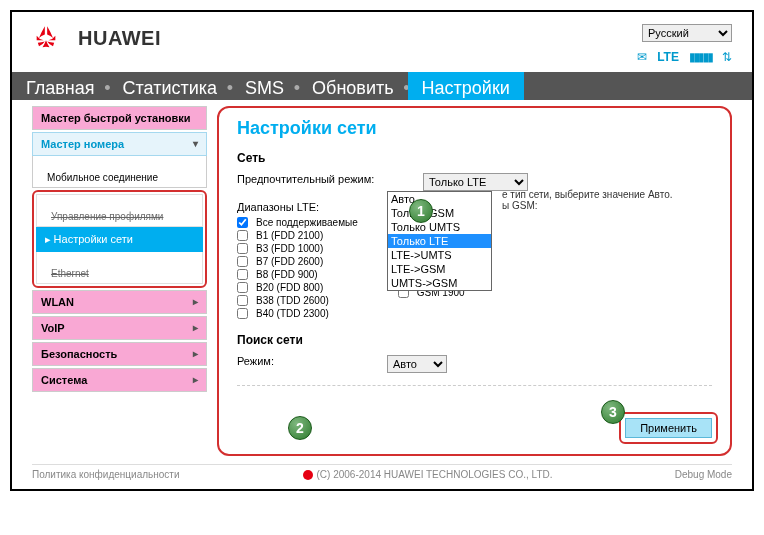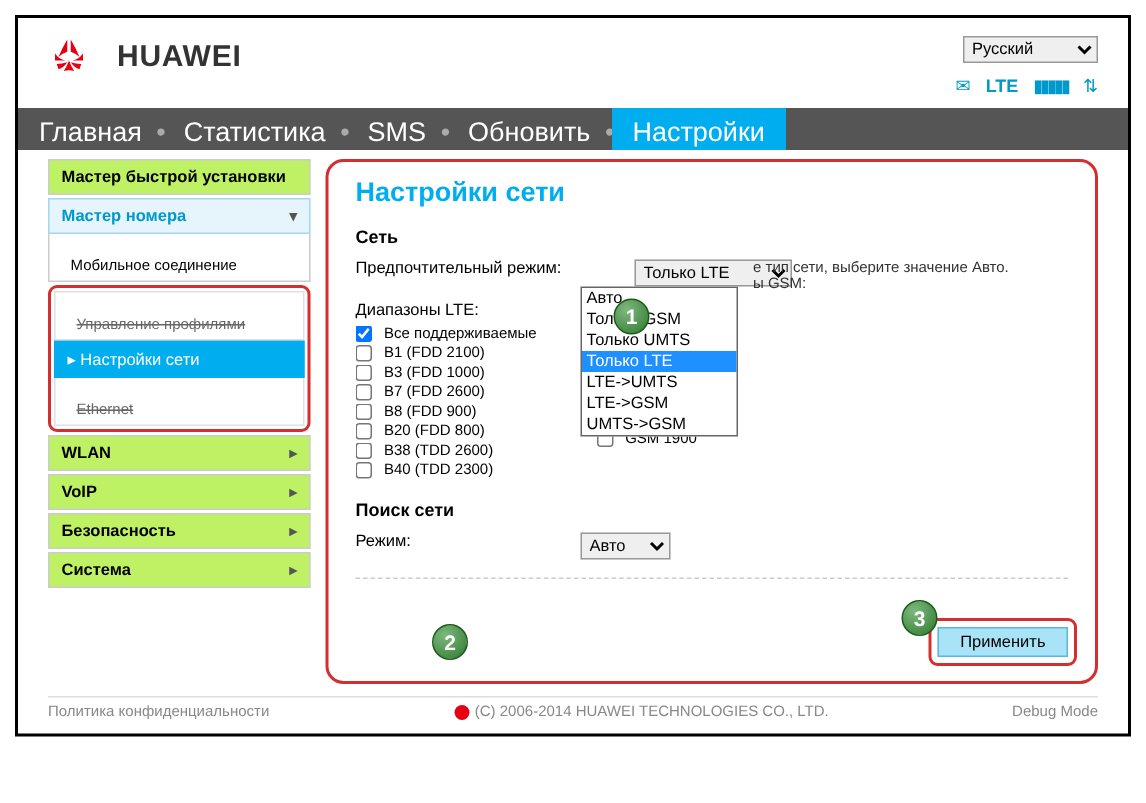--- a/index.html
+++ b/index.html
@@ -13,38 +13,38 @@
 .lang-select { font-size: 11px; border: 1px solid #999; padding: 1px; width: 90px; }
 .status-icons { margin-top: 8px; display: flex; gap: 10px; justify-content: flex-end; align-items: center; }
 .status-icons span { color: #0099cc; }
 .nav { background: #555; display: flex; height: 28px; }
 .nav-item { color: #fff; padding: 6px 14px; font-size: 18px; cursor: pointer; position: relative; }
 .nav-item:not(:last-child)::after { content: "•"; position: absolute; right: -2px; color: #aaa; }
 .nav-item.active { background: #00aeef; }
 .nav-item.active::after { content: ""; }
 .main { display: flex; padding: 6px 20px 0; gap: 10px; }
 .sidebar { width: 175px; flex-shrink: 0; }
-.side-item { border: 1px solid #ccc; padding: 5px 8px; margin-bottom: 2px; font-size: 11px; background: #bef264; cursor: pointer; display: flex; justify-content: space-between; }
+.side-item { border: 1px solid #ccc; padding: 5px 8px; margin-bottom: 2px; font-size: 11px; background: #f9a8d4; cursor: pointer; display: flex; justify-content: space-between; }
 .side-item.bold { font-weight: bold; }
 .side-item.blue { background: #e6f4fb; color: #0099cc; border-color: #a5d8ef; }
 .side-item.active { background: #00aeef; color: #fff; border-color: #00aeef; }
 .side-sub { border: 1px solid #ccc; border-top: none; padding: 16px 8px 4px 14px; font-size: 10px; margin-top: -2px; margin-bottom: 2px; background: #fff; }
 .highlight-box { border: 2px solid #d32f2f; border-radius: 6px; padding: 2px; margin-bottom: 2px; position: relative; }
 .content { flex: 1; position: relative; }
 .content-box { border: 2px solid #d32f2f; border-radius: 12px; padding: 10px 18px 50px; min-height: 350px; position: relative; }
 .page-title { color: #00aeef; font-size: 18px; font-weight: bold; margin-bottom: 12px; }
 .section-title { font-weight: bold; font-size: 12px; margin: 8px 0; }
 .row { display: flex; align-items: flex-start; margin: 4px 0; font-size: 11px; }
 .row-label { width: 150px; flex-shrink: 0; }
 .row-value { position: relative; padding-left: 36px; }
 .dropdown-sel { font-size: 11px; border: 1px solid #999; padding: 1px; width: 105px; }
 .dropdown-open { position: absolute; top: 18px; left: 0; background: #fff; border: 1px solid #666; z-index: 10; width: 105px; font-size: 11px; }
 .dropdown-open div { padding: 1px 3px; }
 .dropdown-open .sel { background: #1e90ff; color: #fff; }
-.hint2 { position: absolute; left: 115px; top: 0; color: #333; font-size: 10px; width: 200px; }
+.hint2 { position: absolute; left: 115px; top: 16px; color: #333; font-size: 10px; width: 200px; }
 .bands { display: flex; gap: 40px; margin-top: 4px; }
 .band-col { display: flex; flex-direction: column; gap: 2px; }
 .cb { display: flex; align-items: center; gap: 8px; font-size: 10px; }
 .cb input { width: 11px; height: 11px; }
 .search-select { font-size: 11px; border: 1px solid #999; padding: 1px; width: 60px; }
 .apply-wrap { position: absolute; right: 12px; bottom: 10px; border: 2px solid #d32f2f; border-radius: 6px; padding: 4px; }
 .apply-btn { background: #a8e3f7; border: 1px solid #5bb8d9; padding: 3px 14px; font-size: 11px; cursor: pointer; }
 .badge { width: 24px; height: 24px; border-radius: 50%; background: radial-gradient(circle at 35% 30%, #7fb87f, #2d7a2d); color: #fff; font-weight: bold; font-size: 14px; display: flex; align-items: center; justify-content: center; border: 1px solid #1a5a1a; position: absolute; z-index: 20; }
 .b1 { top: 93px; left: 192px; }
 .b2 { bottom: 14px; right: 418px; }

